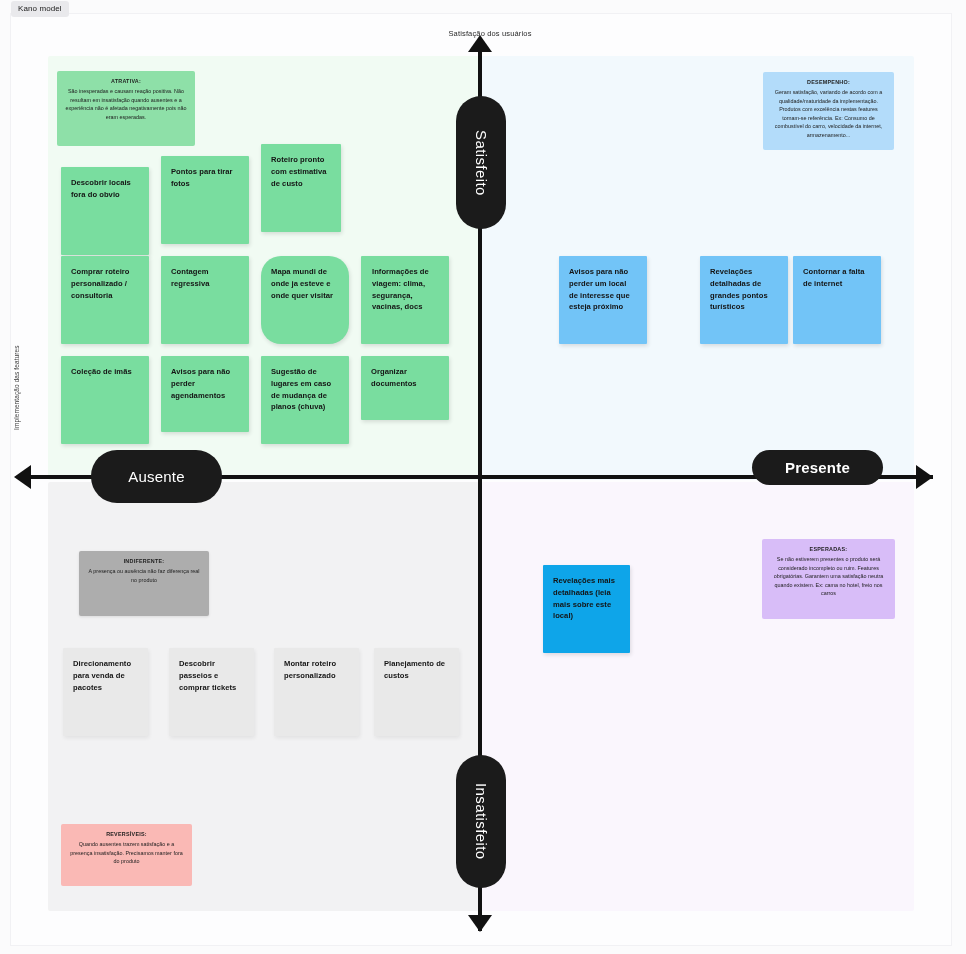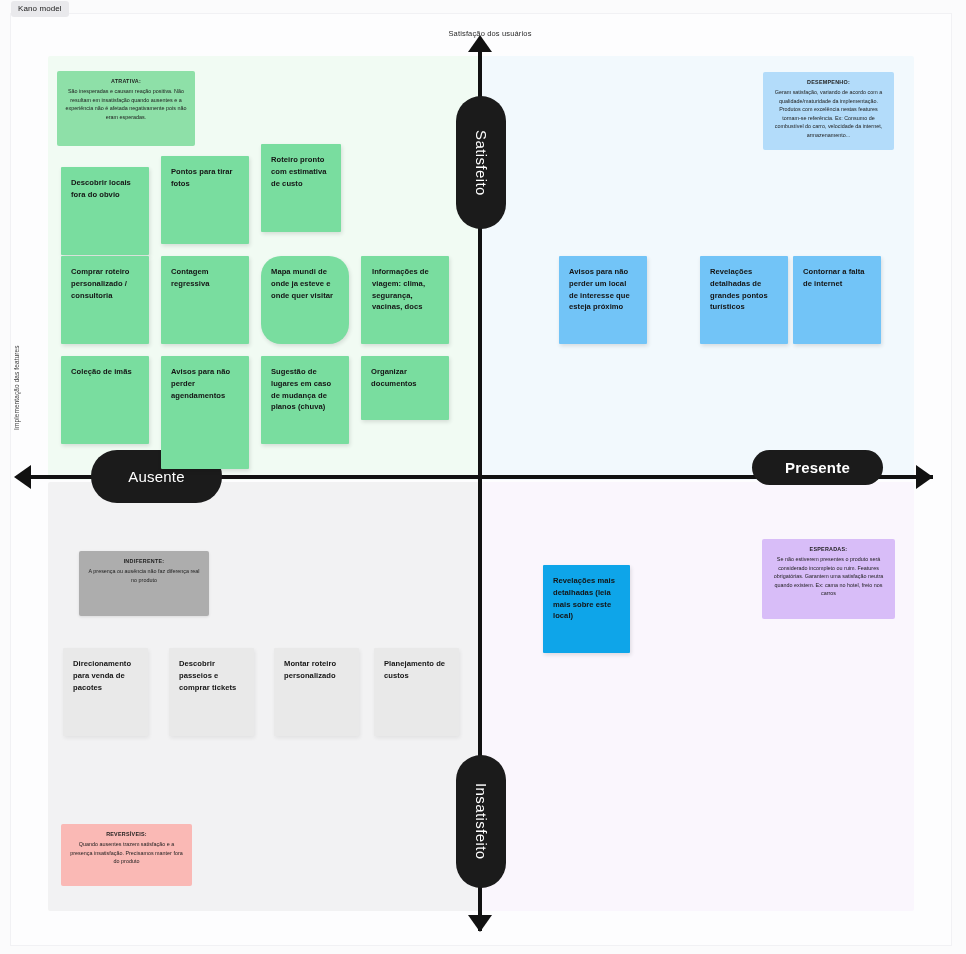--- a/index.html
+++ b/index.html
@@ -159,21 +159,21 @@
   <div class="card green" style="left:61px;  top:156px; width:88px; height:88px;margin-top:11px;">Descobrir locais fora do obvio</div>
   <div class="card green" style="left:161px; top:156px; width:88px; height:88px;">Pontos para tirar fotos</div>
   <div class="card green" style="left:261px; top:144px; width:80px; height:88px;">Roteiro pronto com estimativa de custo</div>
 
   <div class="card green" style="left:61px;  top:256px; width:88px; height:88px;">Comprar roteiro personalizado / consultoria</div>
   <div class="card green" style="left:161px; top:256px; width:88px; height:88px;">Contagem regressiva</div>
   <div class="card green" style="left:261px; top:256px; width:88px; height:88px;border-radius:20px;">Mapa mundi de onde ja esteve e onde quer visitar</div>
   <div class="card green" style="left:361px; top:256px; width:88px; height:88px;padding-left:11px;">Informações de viagem: clima, segurança, vacinas, docs</div>
 
   <div class="card green" style="left:61px;  top:356px; width:88px; height:88px;">Coleção de imãs</div>
-  <div class="card green" style="left:161px; top:356px; width:88px; height:113px;">Avisos para não perder agendamentos</div>
+  <div class="card green" style="left:161px; top:356px; width:88px; height:76px;">Avisos para não perder agendamentos</div>
   <div class="card green" style="left:261px; top:356px; width:88px; height:88px;padding-left:10px;">Sugestão de lugares em caso de mudança de planos (chuva)</div>
   <div class="card green" style="left:361px; top:356px; width:88px; height:64px;">Organizar documentos</div>
 
   <div class="card blue" style="left:559px; top:256px; width:88px; height:88px;">Avisos para não perder um local de interesse que esteja próximo</div>
   <div class="card blue" style="left:675px; top:256px; width:88px; height:88px;margin-left:25px;">Revelações detalhadas de grandes pontos turísticos</div>
   <div class="card blue" style="left:793px; top:256px; width:88px; height:88px;">Contornar a falta de internet</div>
 
   <div class="card gray" style="left:63px;  top:648px; width:85px; height:88px;">Direcionamento para venda de pacotes</div>
   <div class="card gray" style="left:169px; top:648px; width:85px; height:88px;">Descobrir passeios e comprar tickets</div>
   <div class="card gray" style="left:274px; top:648px; width:85px; height:88px;">Montar roteiro personalizado</div>

